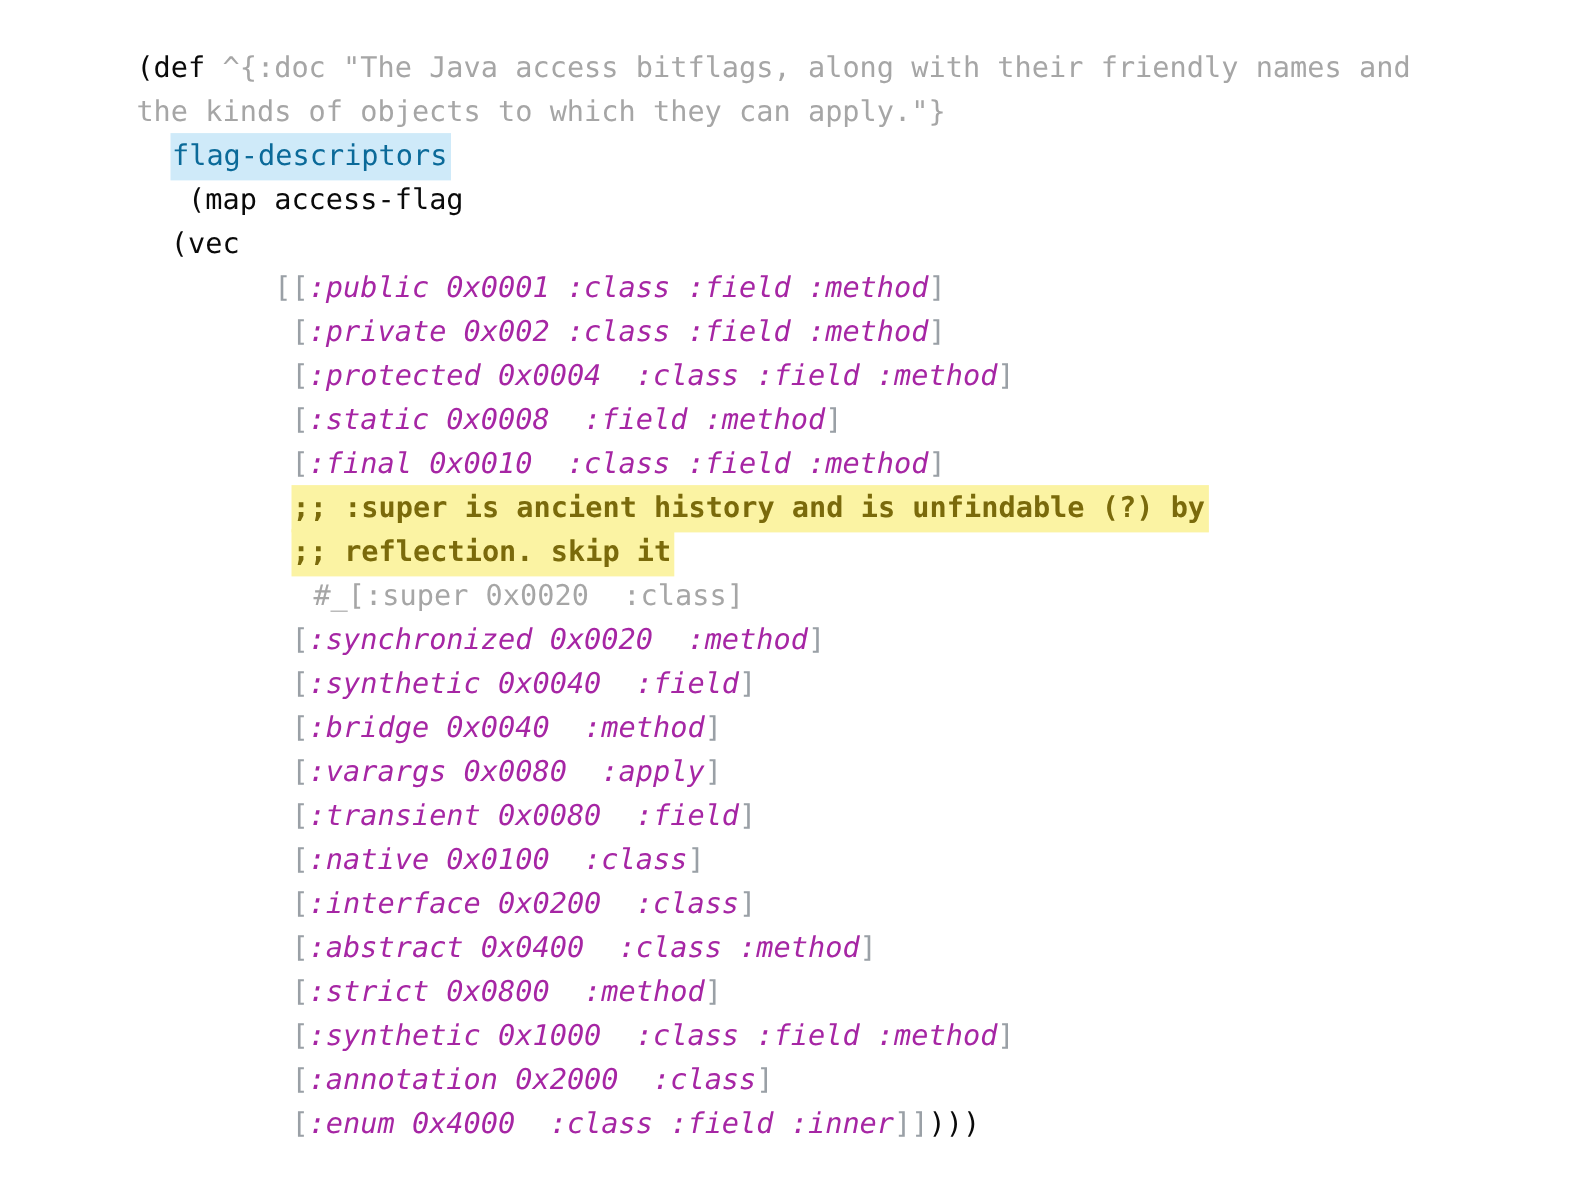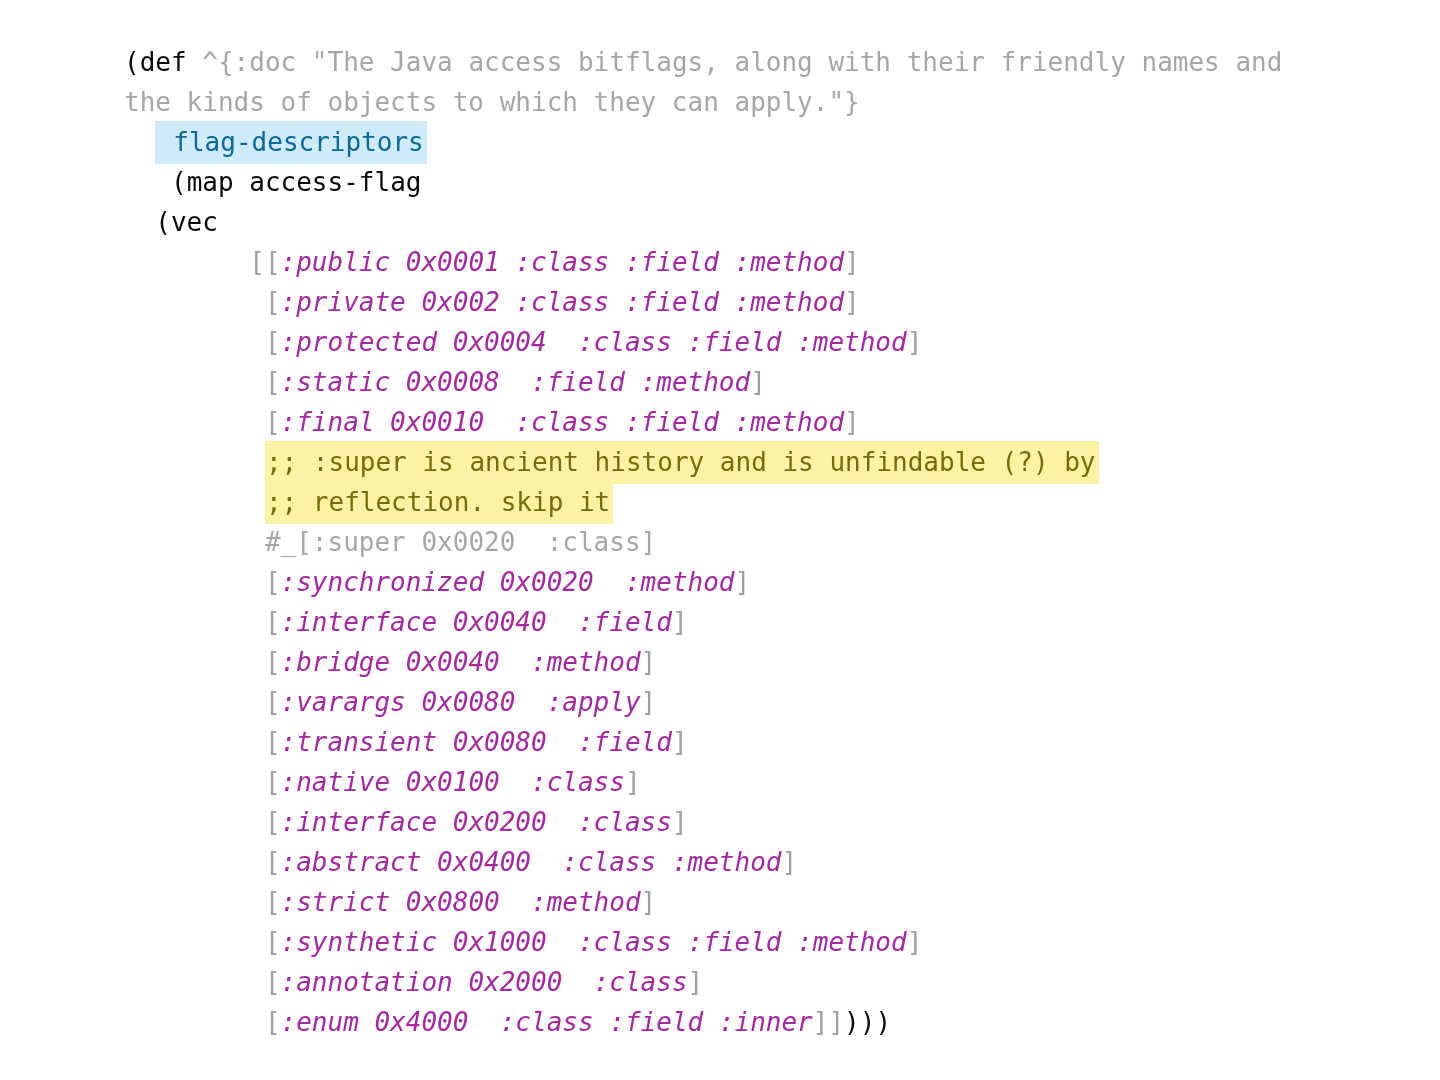--- a/index.html
+++ b/index.html
@@ -23,30 +23,31 @@
     font-size: 26px;
     line-height: 40px;
     white-space: pre;
     color: var(--code-plain, #000);
   }
   .tok-plain   { color: var(--code-plain, #000); }
   .tok-bold    { color: var(--code-plain, #000); font-weight: normal; }
   .tok-meta    { color: var(--code-meta, #a6a6a6); }
   .tok-bracket { color: var(--code-bracket, #9aa0a6); }
   .tok-keyword { color: var(--code-keyword, #a626a4); font-style: italic; }
-  .tok-discard { color: var(--code-meta, #a6a6a6); }
+  .tok-discard { color: var(--code-meta, #a6a6a6); margin-left: 20px; }
   .tok-comment {
     color: var(--code-comment, #7a6a0b);
     background: var(--comment-highlight-bg, #fbf3a3);
     padding: 6px 3px 7px 1px;
+    font-weight: bold;
   }
   .tok-defname {
     color: var(--defname-text, #0b6a99);
     background: var(--defname-highlight-bg, #cfeaf9);
-    padding: 6px 3px 7px 18px;
+    padding: 6px 3px 7px 1px;
   }
 </style>
 </head>
 <body>
 
 <div class="code-viewer">
   <div>
       <div class="line"><span class="tok-plain">(</span><span class="tok-bold">def</span><span class="tok-plain"> </span><span class="tok-meta">^{:doc "The Java access bitflags, along with their friendly names and</span></div>
       <div class="line"><span class="tok-meta">the kinds of objects to which they can apply."}</span></div>
       <div class="line"><span class="tok-plain">  </span><span class="tok-defname">flag-descriptors</span></div>
@@ -54,21 +55,21 @@
       <div class="line"><span class="tok-plain">  (</span><span class="tok-bold">vec</span></div>
       <div class="line"><span class="tok-plain">        </span><span class="tok-bracket">[[</span><span class="tok-keyword">:public 0x0001 :class :field :method</span><span class="tok-bracket">]</span></div>
       <div class="line"><span class="tok-plain">         </span><span class="tok-bracket">[</span><span class="tok-keyword">:private 0x002 :class :field :method</span><span class="tok-bracket">]</span></div>
       <div class="line"><span class="tok-plain">         </span><span class="tok-bracket">[</span><span class="tok-keyword">:protected 0x0004  :class :field :method</span><span class="tok-bracket">]</span></div>
       <div class="line"><span class="tok-plain">         </span><span class="tok-bracket">[</span><span class="tok-keyword">:static 0x0008  :field :method</span><span class="tok-bracket">]</span></div>
       <div class="line"><span class="tok-plain">         </span><span class="tok-bracket">[</span><span class="tok-keyword">:final 0x0010  :class :field :method</span><span class="tok-bracket">]</span></div>
       <div class="line"><span class="tok-plain">         </span><span class="tok-comment">;; :super is ancient history and is unfindable (?) by</span></div>
       <div class="line"><span class="tok-plain">         </span><span class="tok-comment">;; reflection. skip it</span></div>
       <div class="line"><span class="tok-plain">         </span><span class="tok-discard">#_[:super 0x0020  :class]</span></div>
       <div class="line"><span class="tok-plain">         </span><span class="tok-bracket">[</span><span class="tok-keyword">:synchronized 0x0020  :method</span><span class="tok-bracket">]</span></div>
-      <div class="line"><span class="tok-plain">         </span><span class="tok-bracket">[</span><span class="tok-keyword">:interface 0x0040  :field</span><span class="tok-bracket">]</span></div>
+      <div class="line"><span class="tok-plain">         </span><span class="tok-bracket">[</span><span class="tok-keyword">:synthetic 0x0040  :field</span><span class="tok-bracket">]</span></div>
       <div class="line"><span class="tok-plain">         </span><span class="tok-bracket">[</span><span class="tok-keyword">:bridge 0x0040  :method</span><span class="tok-bracket">]</span></div>
       <div class="line"><span class="tok-plain">         </span><span class="tok-bracket">[</span><span class="tok-keyword">:varargs 0x0080  :apply</span><span class="tok-bracket">]</span></div>
       <div class="line"><span class="tok-plain">         </span><span class="tok-bracket">[</span><span class="tok-keyword">:transient 0x0080  :field</span><span class="tok-bracket">]</span></div>
       <div class="line"><span class="tok-plain">         </span><span class="tok-bracket">[</span><span class="tok-keyword">:native 0x0100  :class</span><span class="tok-bracket">]</span></div>
       <div class="line"><span class="tok-plain">         </span><span class="tok-bracket">[</span><span class="tok-keyword">:interface 0x0200  :class</span><span class="tok-bracket">]</span></div>
       <div class="line"><span class="tok-plain">         </span><span class="tok-bracket">[</span><span class="tok-keyword">:abstract 0x0400  :class :method</span><span class="tok-bracket">]</span></div>
       <div class="line"><span class="tok-plain">         </span><span class="tok-bracket">[</span><span class="tok-keyword">:strict 0x0800  :method</span><span class="tok-bracket">]</span></div>
       <div class="line"><span class="tok-plain">         </span><span class="tok-bracket">[</span><span class="tok-keyword">:synthetic 0x1000  :class :field :method</span><span class="tok-bracket">]</span></div>
       <div class="line"><span class="tok-plain">         </span><span class="tok-bracket">[</span><span class="tok-keyword">:annotation 0x2000  :class</span><span class="tok-bracket">]</span></div>
       <div class="line"><span class="tok-plain">         </span><span class="tok-bracket">[</span><span class="tok-keyword">:enum 0x4000  :class :field :inner</span><span class="tok-bracket">]]</span><span class="tok-plain">))</span><span class="tok-bold">)</span></div>

